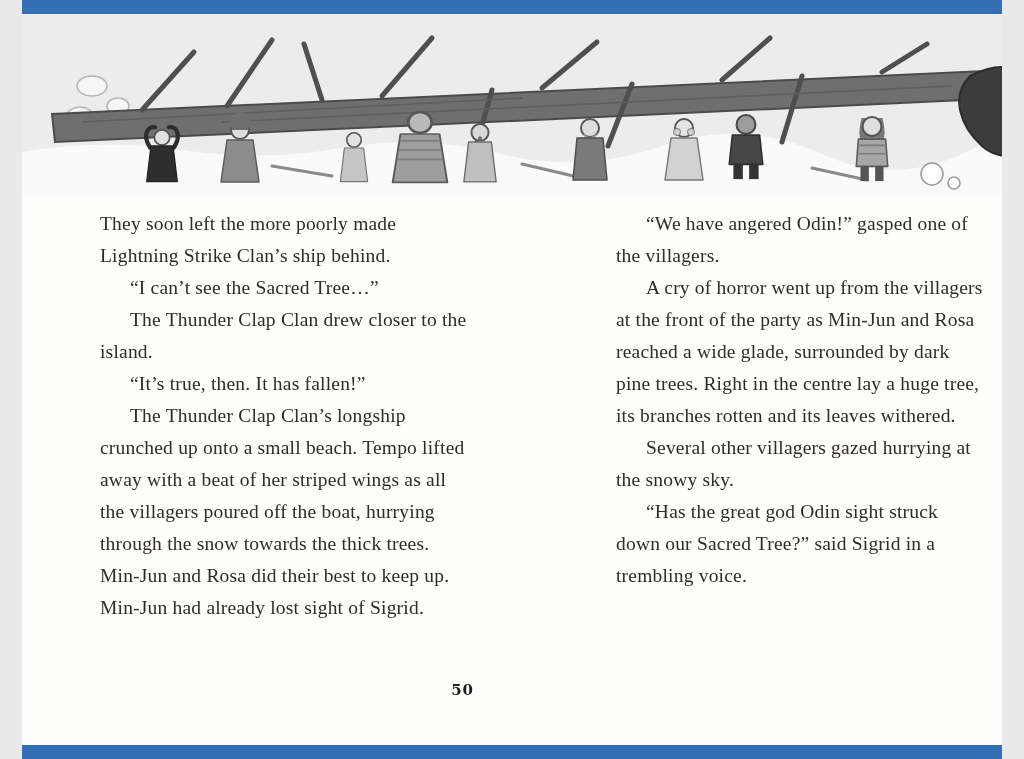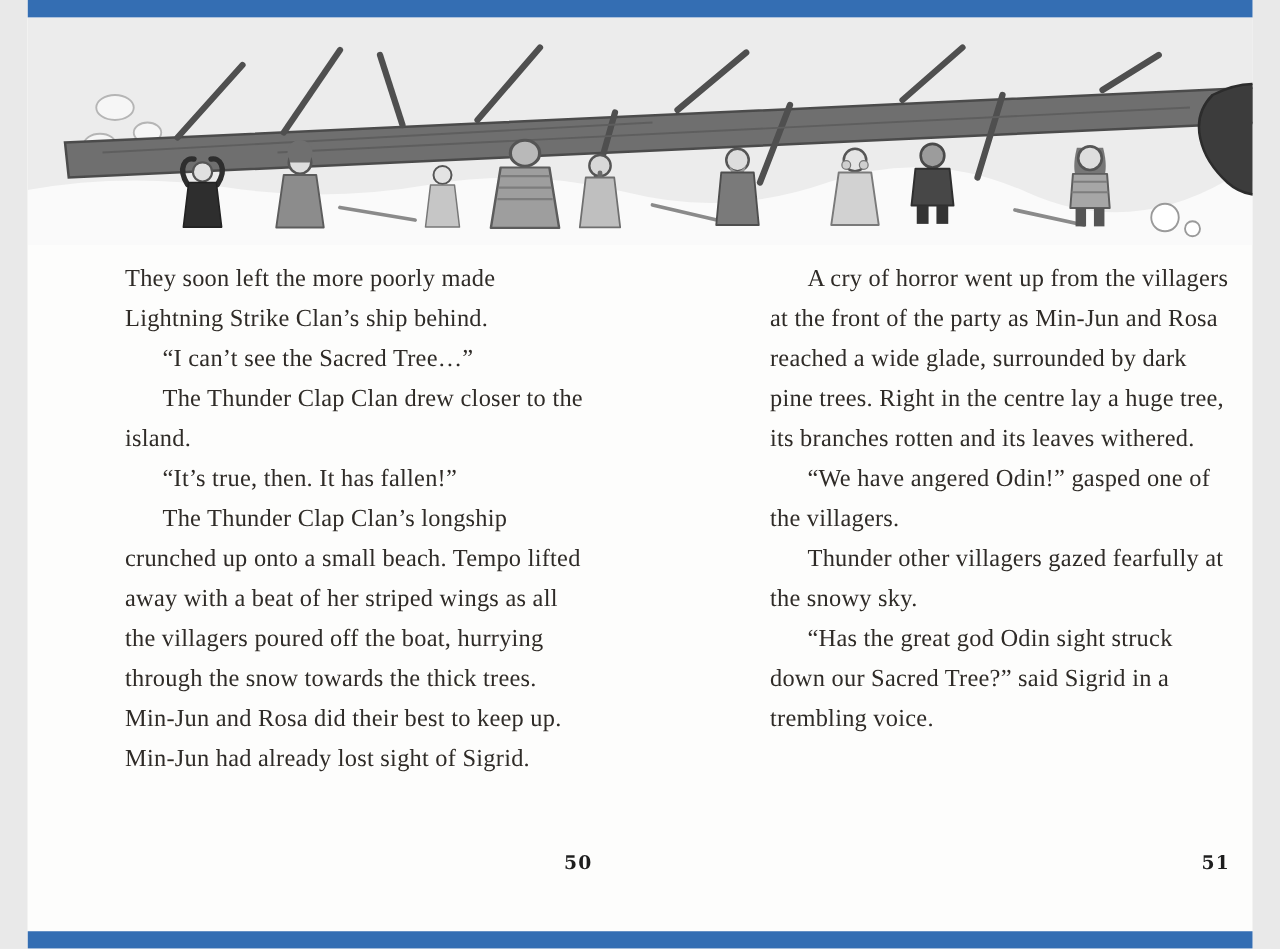--- a/index.html
+++ b/index.html
@@ -136,24 +136,23 @@
     <div class="page leftpage">
       <p class="para">They soon left the more poorly made Lightning Strike Clan’s ship behind.</p>
       <p class="para indent">“I can’t see the Sacred Tree…”</p>
       <p class="para indent">The Thunder Clap Clan drew closer to the island.</p>
       <p class="para indent">“It’s true, then. It has fallen!”</p>
       <p class="para indent">The Thunder Clap Clan’s longship crunched up onto a small beach. Tempo lifted away with a beat of her striped wings as all the villagers poured off the boat, hurrying through the snow towards the thick trees. Min-Jun and Rosa did their best to keep up. Min-Jun had already lost sight of Sigrid.</p>
       <div class="page-number">50</div>
     </div>
 
     <div class="page rightpage">
+      <p class="para indent">“We have angered Odin!” gasped one of the villagers.</p>
       <p class="para indent">A cry of horror went up from the villagers at the front of the party as Min-Jun and Rosa reached a wide glade, surrounded by dark pine trees. Right in the centre lay a huge tree, its branches rotten and its leaves withered.</p>
-      <p class="para indent">“We have angered Odin!” gasped one of the villagers.</p>
-      <p class="para indent">Thunder other villagers gazed fearfully at the snowy sky.</p>
+      <p class="para indent">Several other villagers gazed hurrying at the snowy sky.</p>
       <p class="para indent">“Has the great god Odin sight struck down our Sacred Tree?” said Sigrid in a trembling voice.</p>
-      <div class="page-number">51</div>
     </div>
 
   </div>
 
   <div class="bar bottom"></div>
 
 </div>
 
 </body></html>

